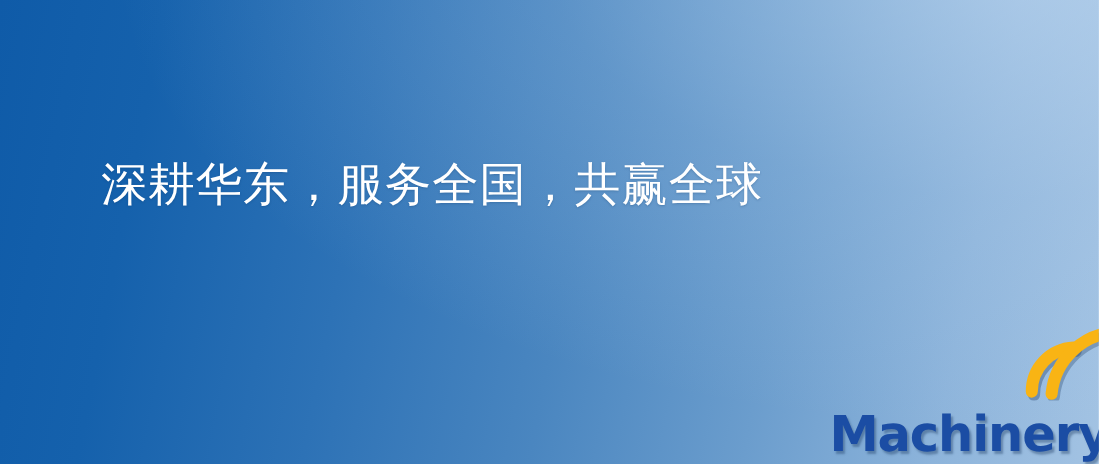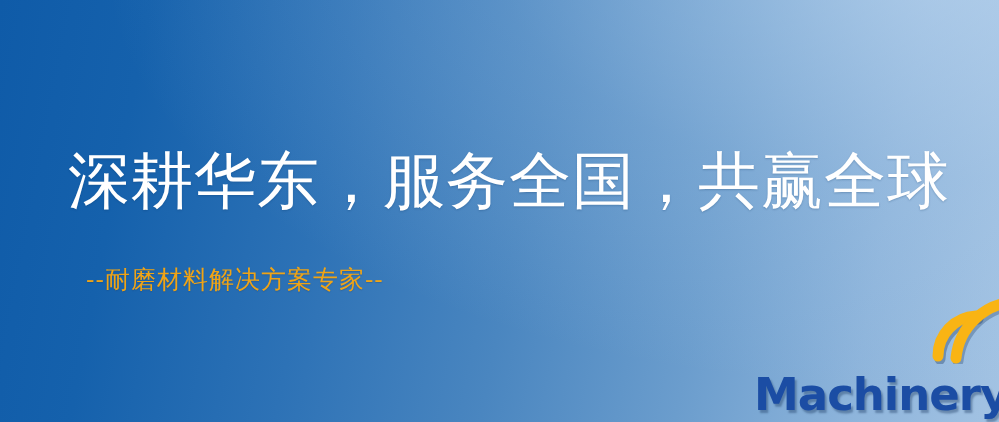--- a/index.html
+++ b/index.html
@@ -31,24 +31,24 @@
     inset: 0;
     background: radial-gradient(120% 150% at 92% -10%,
                 rgba(200,222,244,0.55) 0%,
                 rgba(180,208,236,0.22) 35%,
                 rgba(255,255,255,0.0) 68%);
     pointer-events: none;
   }
 
   .headline {
     position: absolute;
-    left: 68px;
+    left: 92px;
     top: 150px;
-    font-family: Liberation Serif, serif;
-    font-size: 62px;
+    font-family: Liberation Mono, monospace;
+    font-size: 42px;
     line-height: 1;
     color: #ffffff;
     letter-spacing: 1px;
     white-space: nowrap;
     text-shadow: 0 1px 2px rgba(10,50,95,0.25);
   }
 
   .subtitle {
     position: absolute;
     left: 86px;
@@ -106,21 +106,20 @@
     text-shadow: 2px 3px 2px rgba(25,55,95,0.40);
   }
 </style>
 </head>
 <body>
 
 <div class="banner">
 
   <div class="headline">深耕华东，服务全国，共赢全球</div>
 
-  <div class="subtitle">--耐磨材料解决方案专家--</div>
 
   <div class="logo">
 
 
     <div class="logo-waves">
       <svg width="74" height="70" viewBox="0 0 74 70" xmlns="http://www.w3.org/2000/svg">
         <g fill="none" stroke="#f9b414" stroke-linecap="round">
           <path d="M 12 62 A 40 40 0 0 1 50 22" stroke-width="11" transform="translate(2,3)" stroke="rgba(25,55,95,0.35)"></path>
           <path d="M 30 64 A 62 62 0 0 1 90 8" stroke-width="11" transform="translate(2,3)" stroke="rgba(25,55,95,0.30)"></path>
           <path d="M 12 62 A 40 40 0 0 1 50 22" stroke-width="11"></path>

